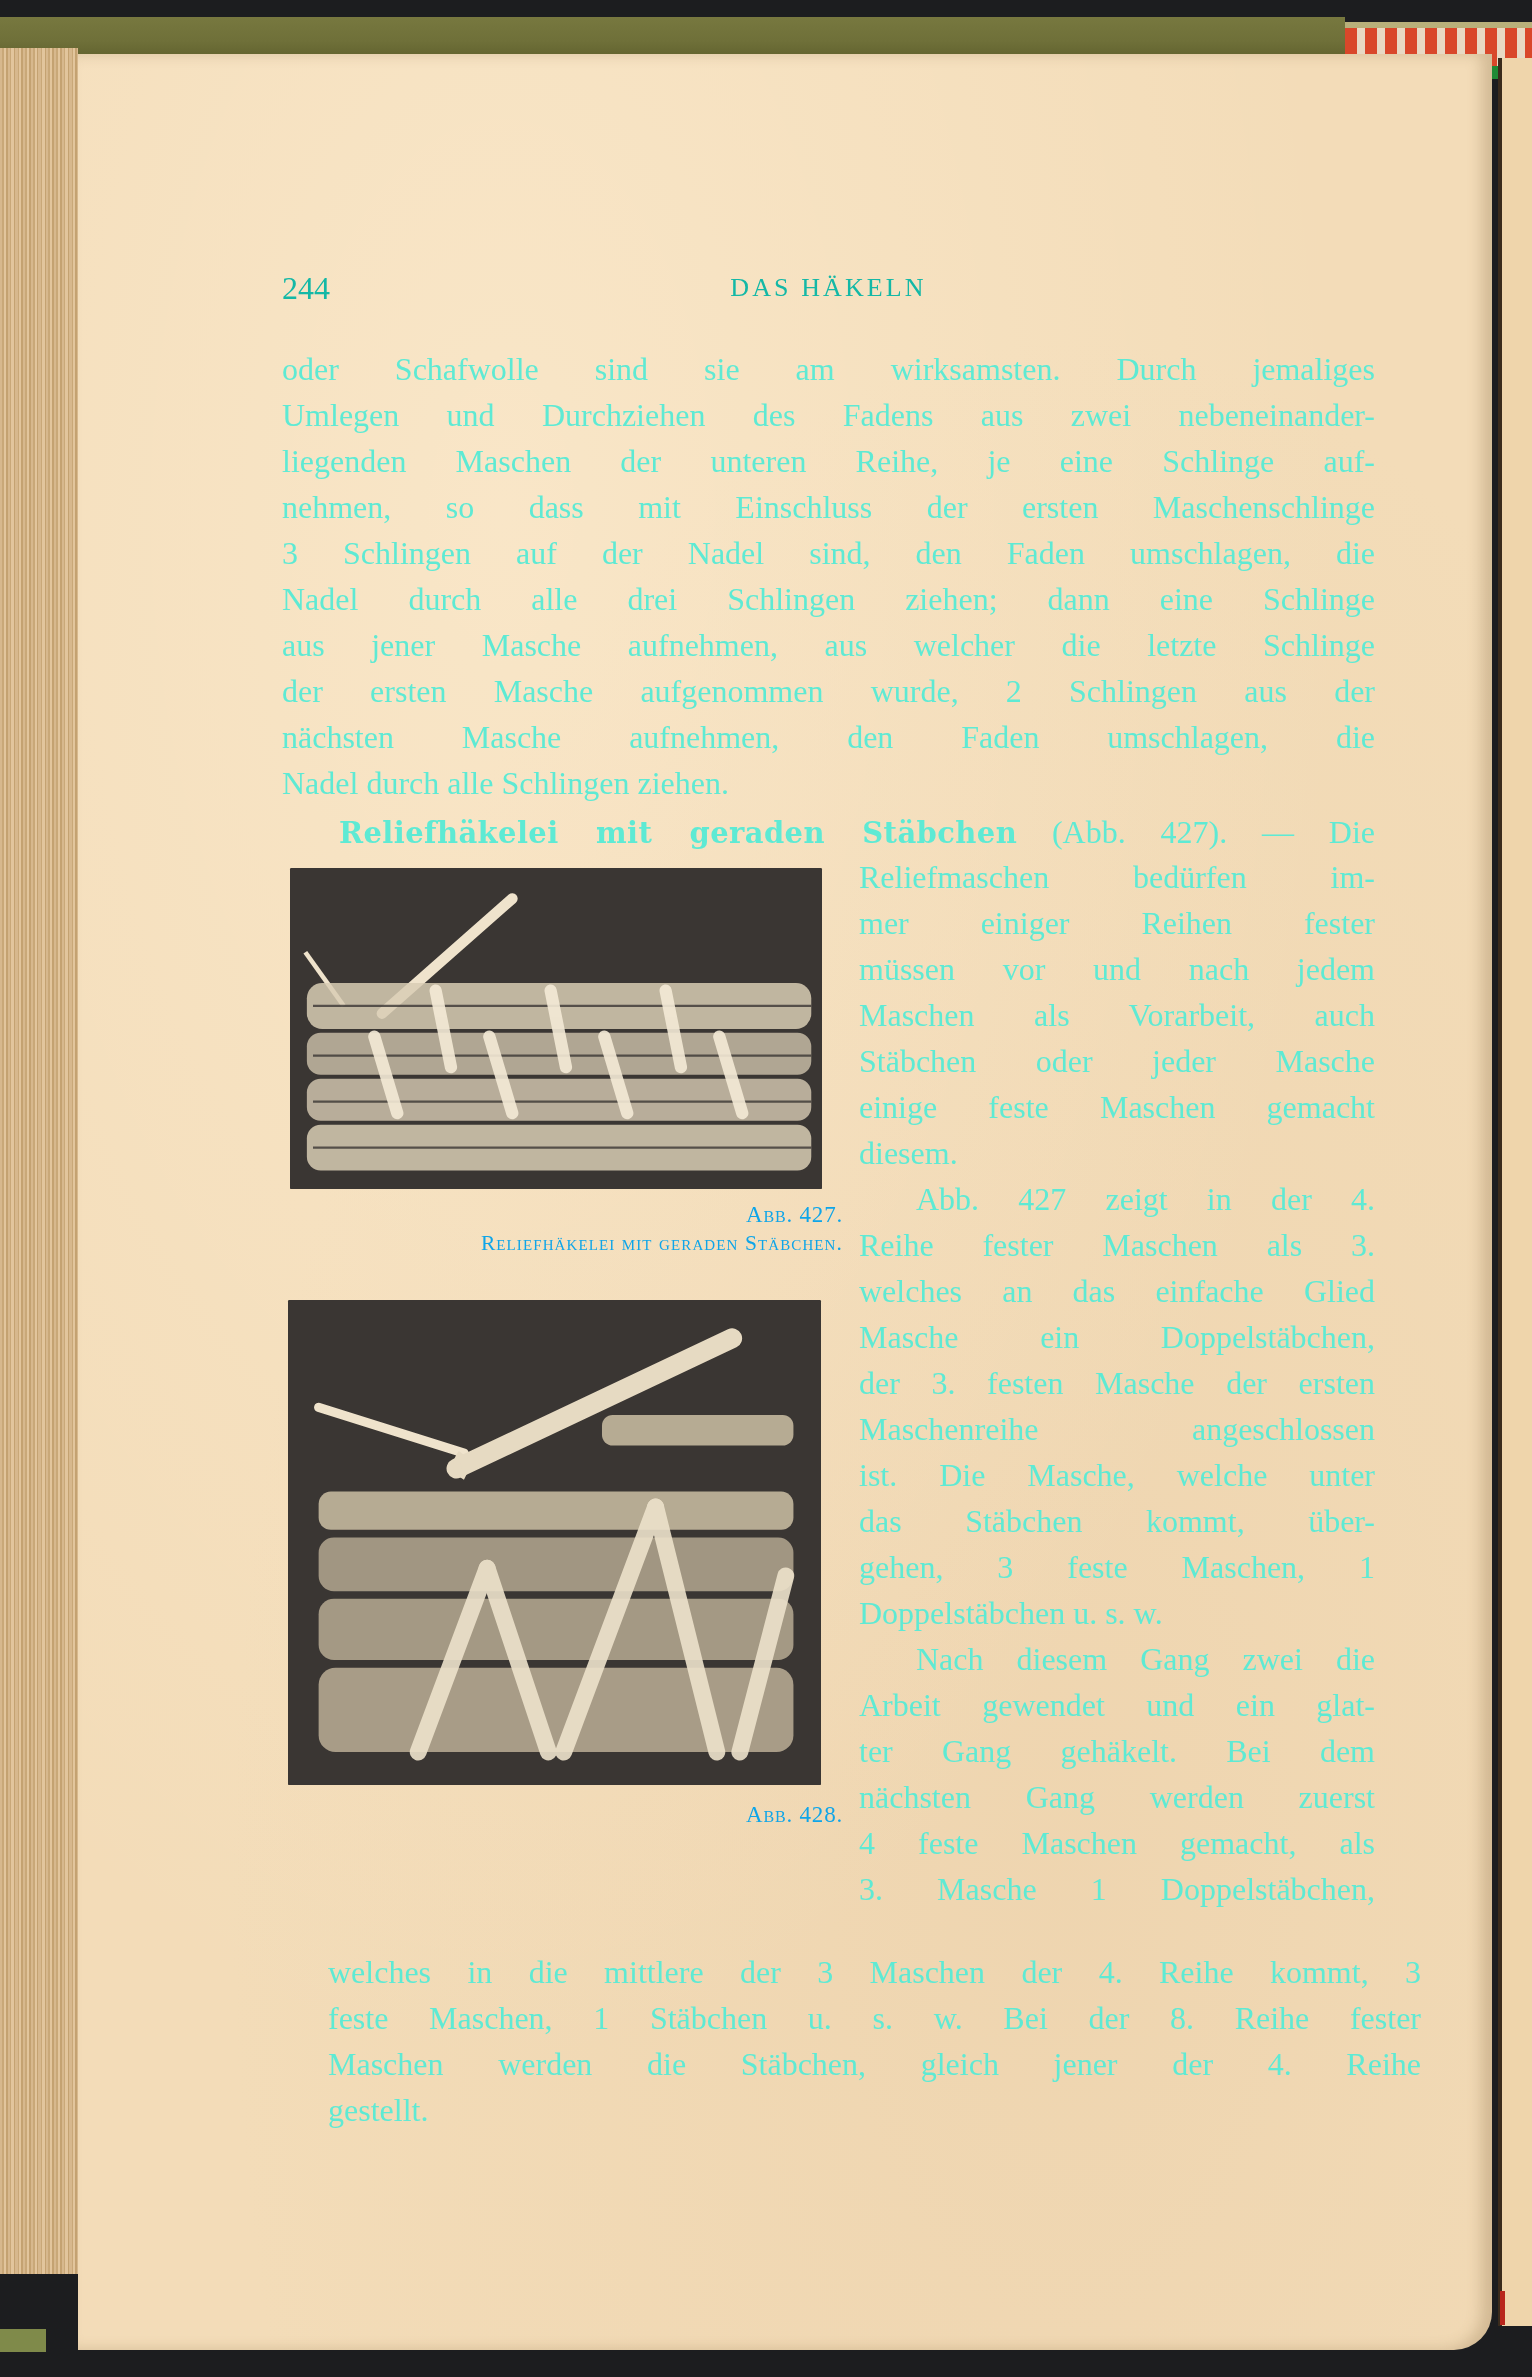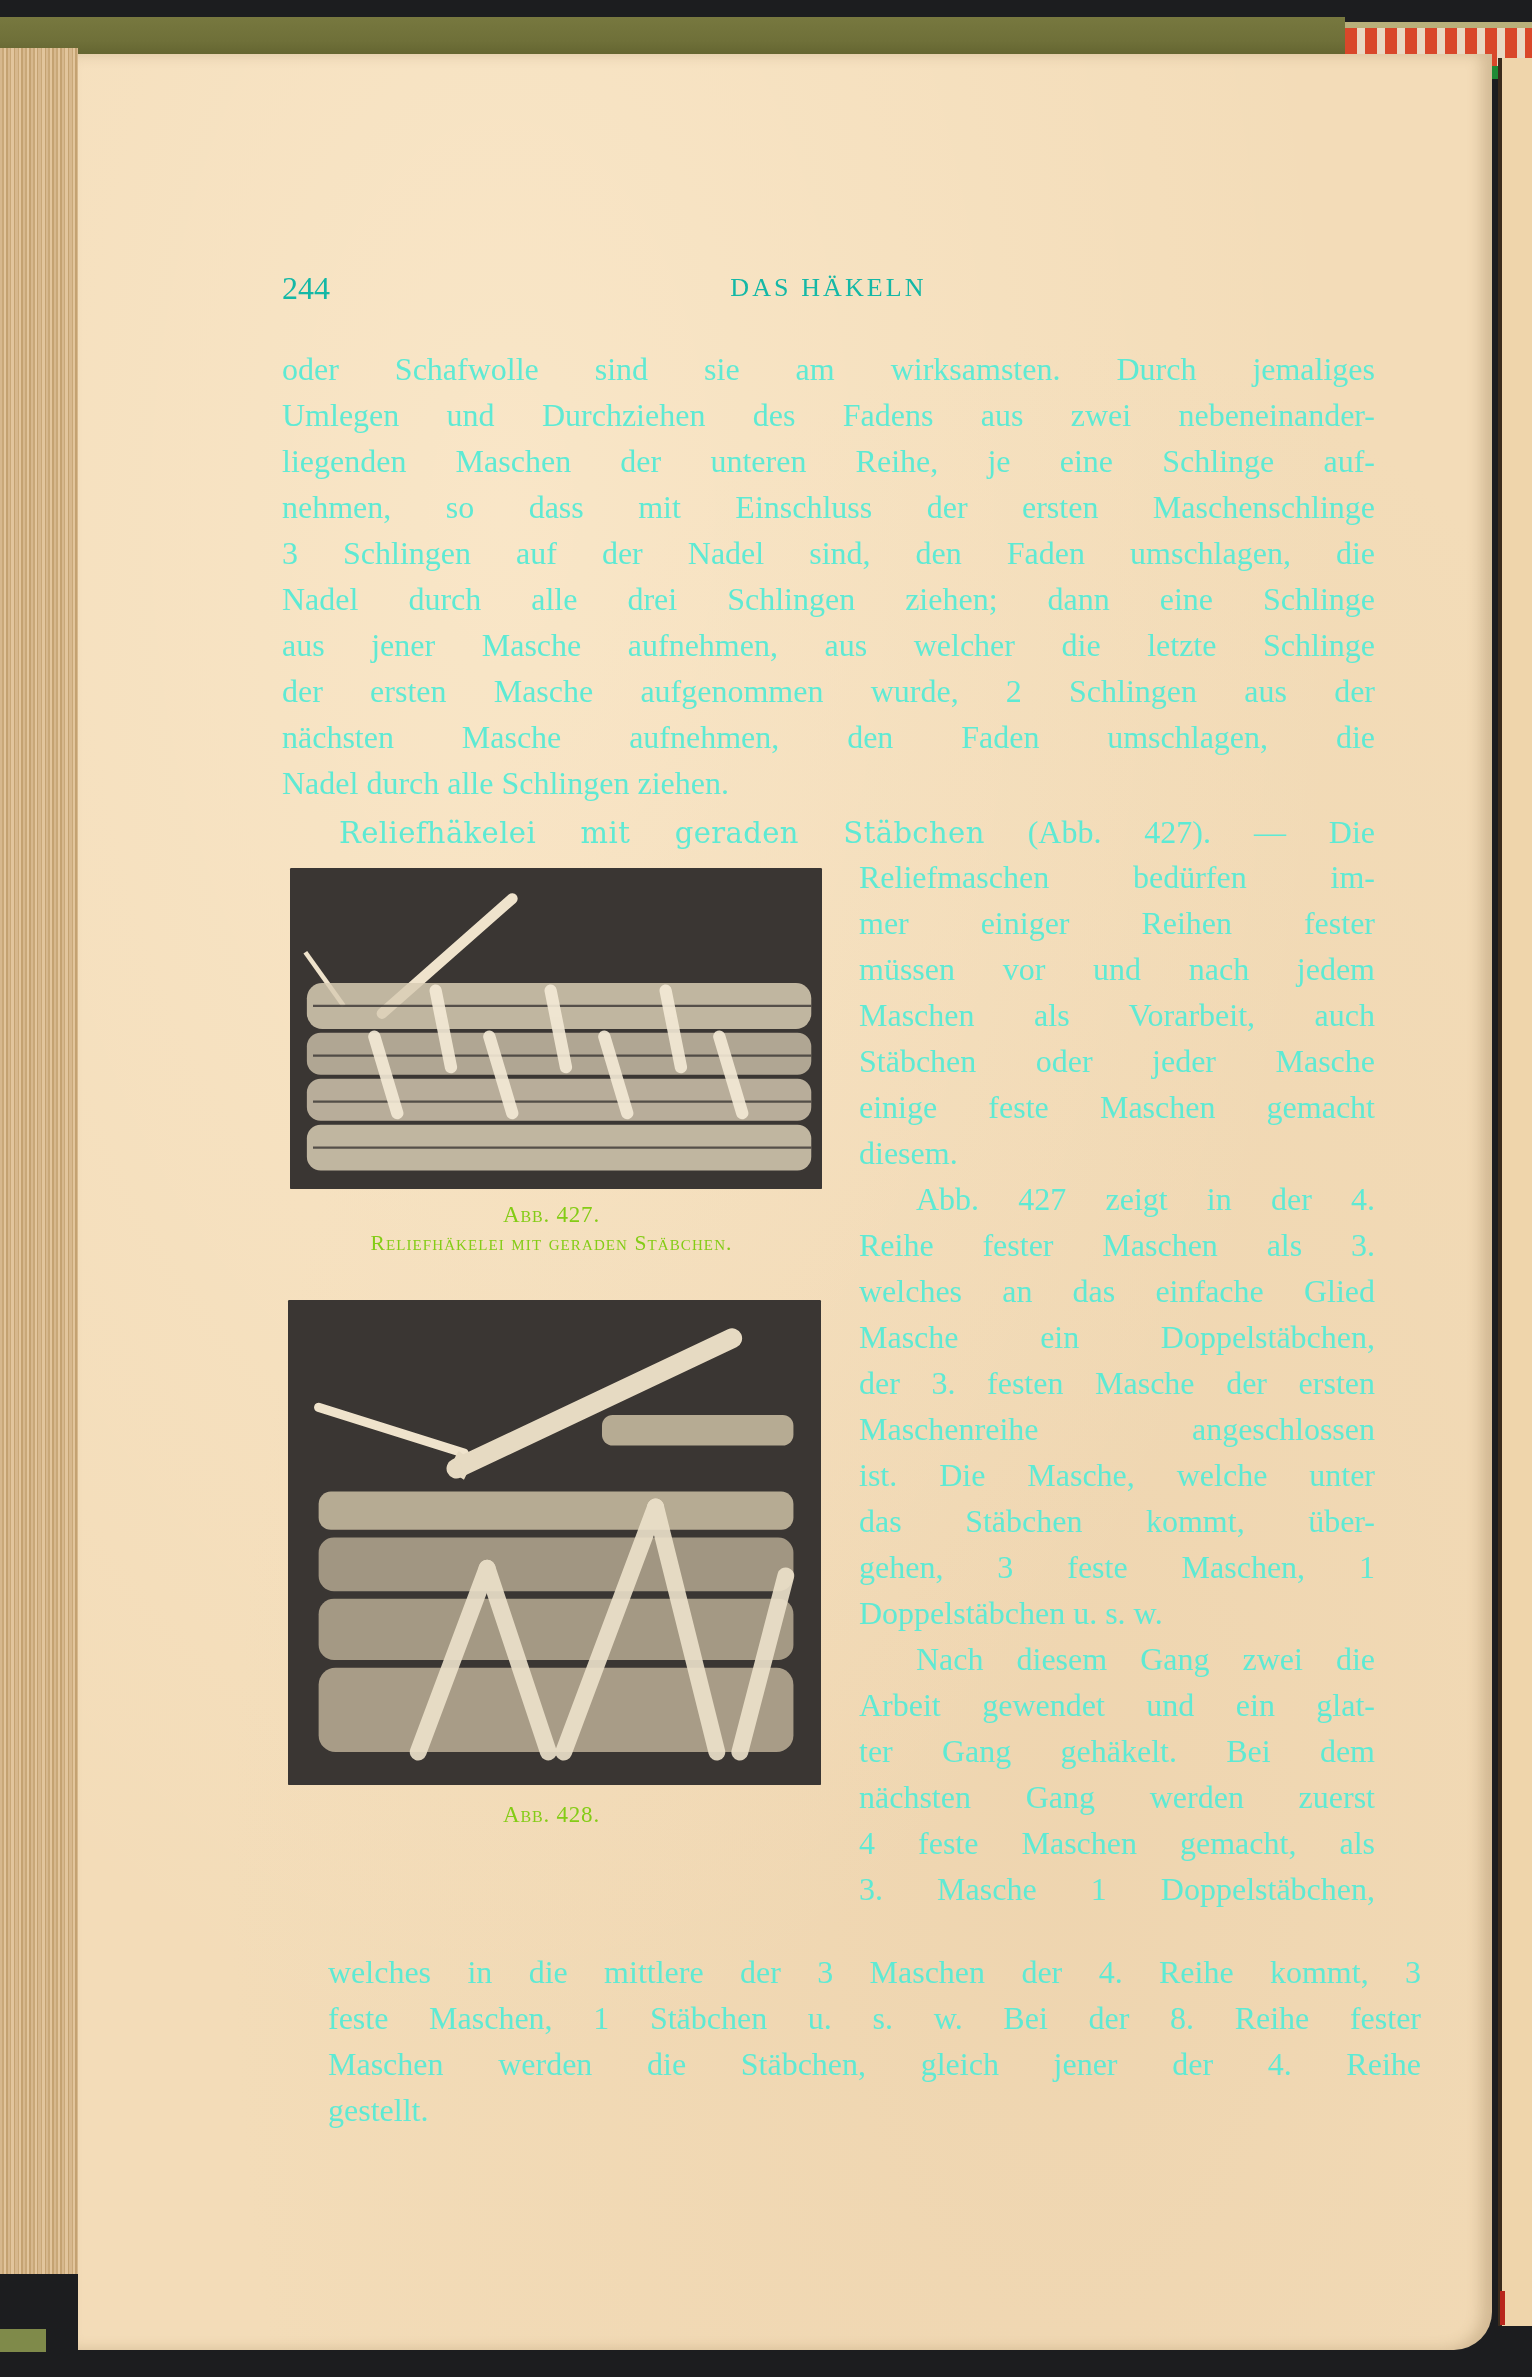--- a/index.html
+++ b/index.html
@@ -44,33 +44,33 @@
   .page-number { position: absolute; left: 0; top: 0; font-size: 32px; }
   .running-head { position: absolute; left: 0; right: 0; top: 3.1px; text-align: center; font-size: 26px; letter-spacing: 3.1px; }
 
   .text { color: #5eead4; font-size: 32px; line-height: 46px; text-align: justify; }
   .line { display: block; white-space: nowrap; text-align-last: justify; height: 46px; }
   .line.last { text-align-last: left; }
   .indent { padding-left: 57px; }
 
   .para-top { position: absolute; left: 282px; top: 346px; width: 1093px; }
   .heading-line { position: absolute; left: 282px; top: 809px; width: 1093px; }
-  .bold-run { font-family: "DejaVu Serif", serif; font-weight: normal; font-size: 29px; letter-spacing: 0.4px; }
+  .bold-run { font-family: "DejaVu Serif", serif; font-weight: bold; font-size: 29px; letter-spacing: 0.4px; }
 
   .col-right { position: absolute; left: 859px; top: 854px; width: 516px; }
   .col-right .line { font-size: 32px; }
 
   .para-bottom { position: absolute; left: 282px; top: 1949px; width: 1093px; margin-left: 46px; }
 
   .figure { position: absolute; background: #3a3633; border-radius: 1.5px; overflow: hidden; }
   .fig1 { left: 290px; top: 868px; width: 532px; height: 321px; }
   .fig2 { left: 288px; top: 1300px; width: 533px; height: 485px; }
   .figure svg { width: 100%; height: 100%; display: block; }
 
-  .caption { position: absolute; left: 268px; width: 567px; text-align: center; color: #84cc16; }
+  .caption { position: absolute; left: 276px; width: 567px; text-align: right; color: #0ea5e9; }
   .cap-num { font-size: 23px; letter-spacing: 0.8px; display: block; line-height: 31px; font-variant: small-caps; }
   .cap-title { font-size: 21.5px; letter-spacing: 1.1px; display: block; line-height: 27.6px; font-variant: small-caps; }
   .cap1 { top: 1199px; }
   .cap2 { top: 1799px; }
 </style>
 </head>
 <body>
 
 <div class="cover-top"></div>
 <div class="ribbon"></div>

